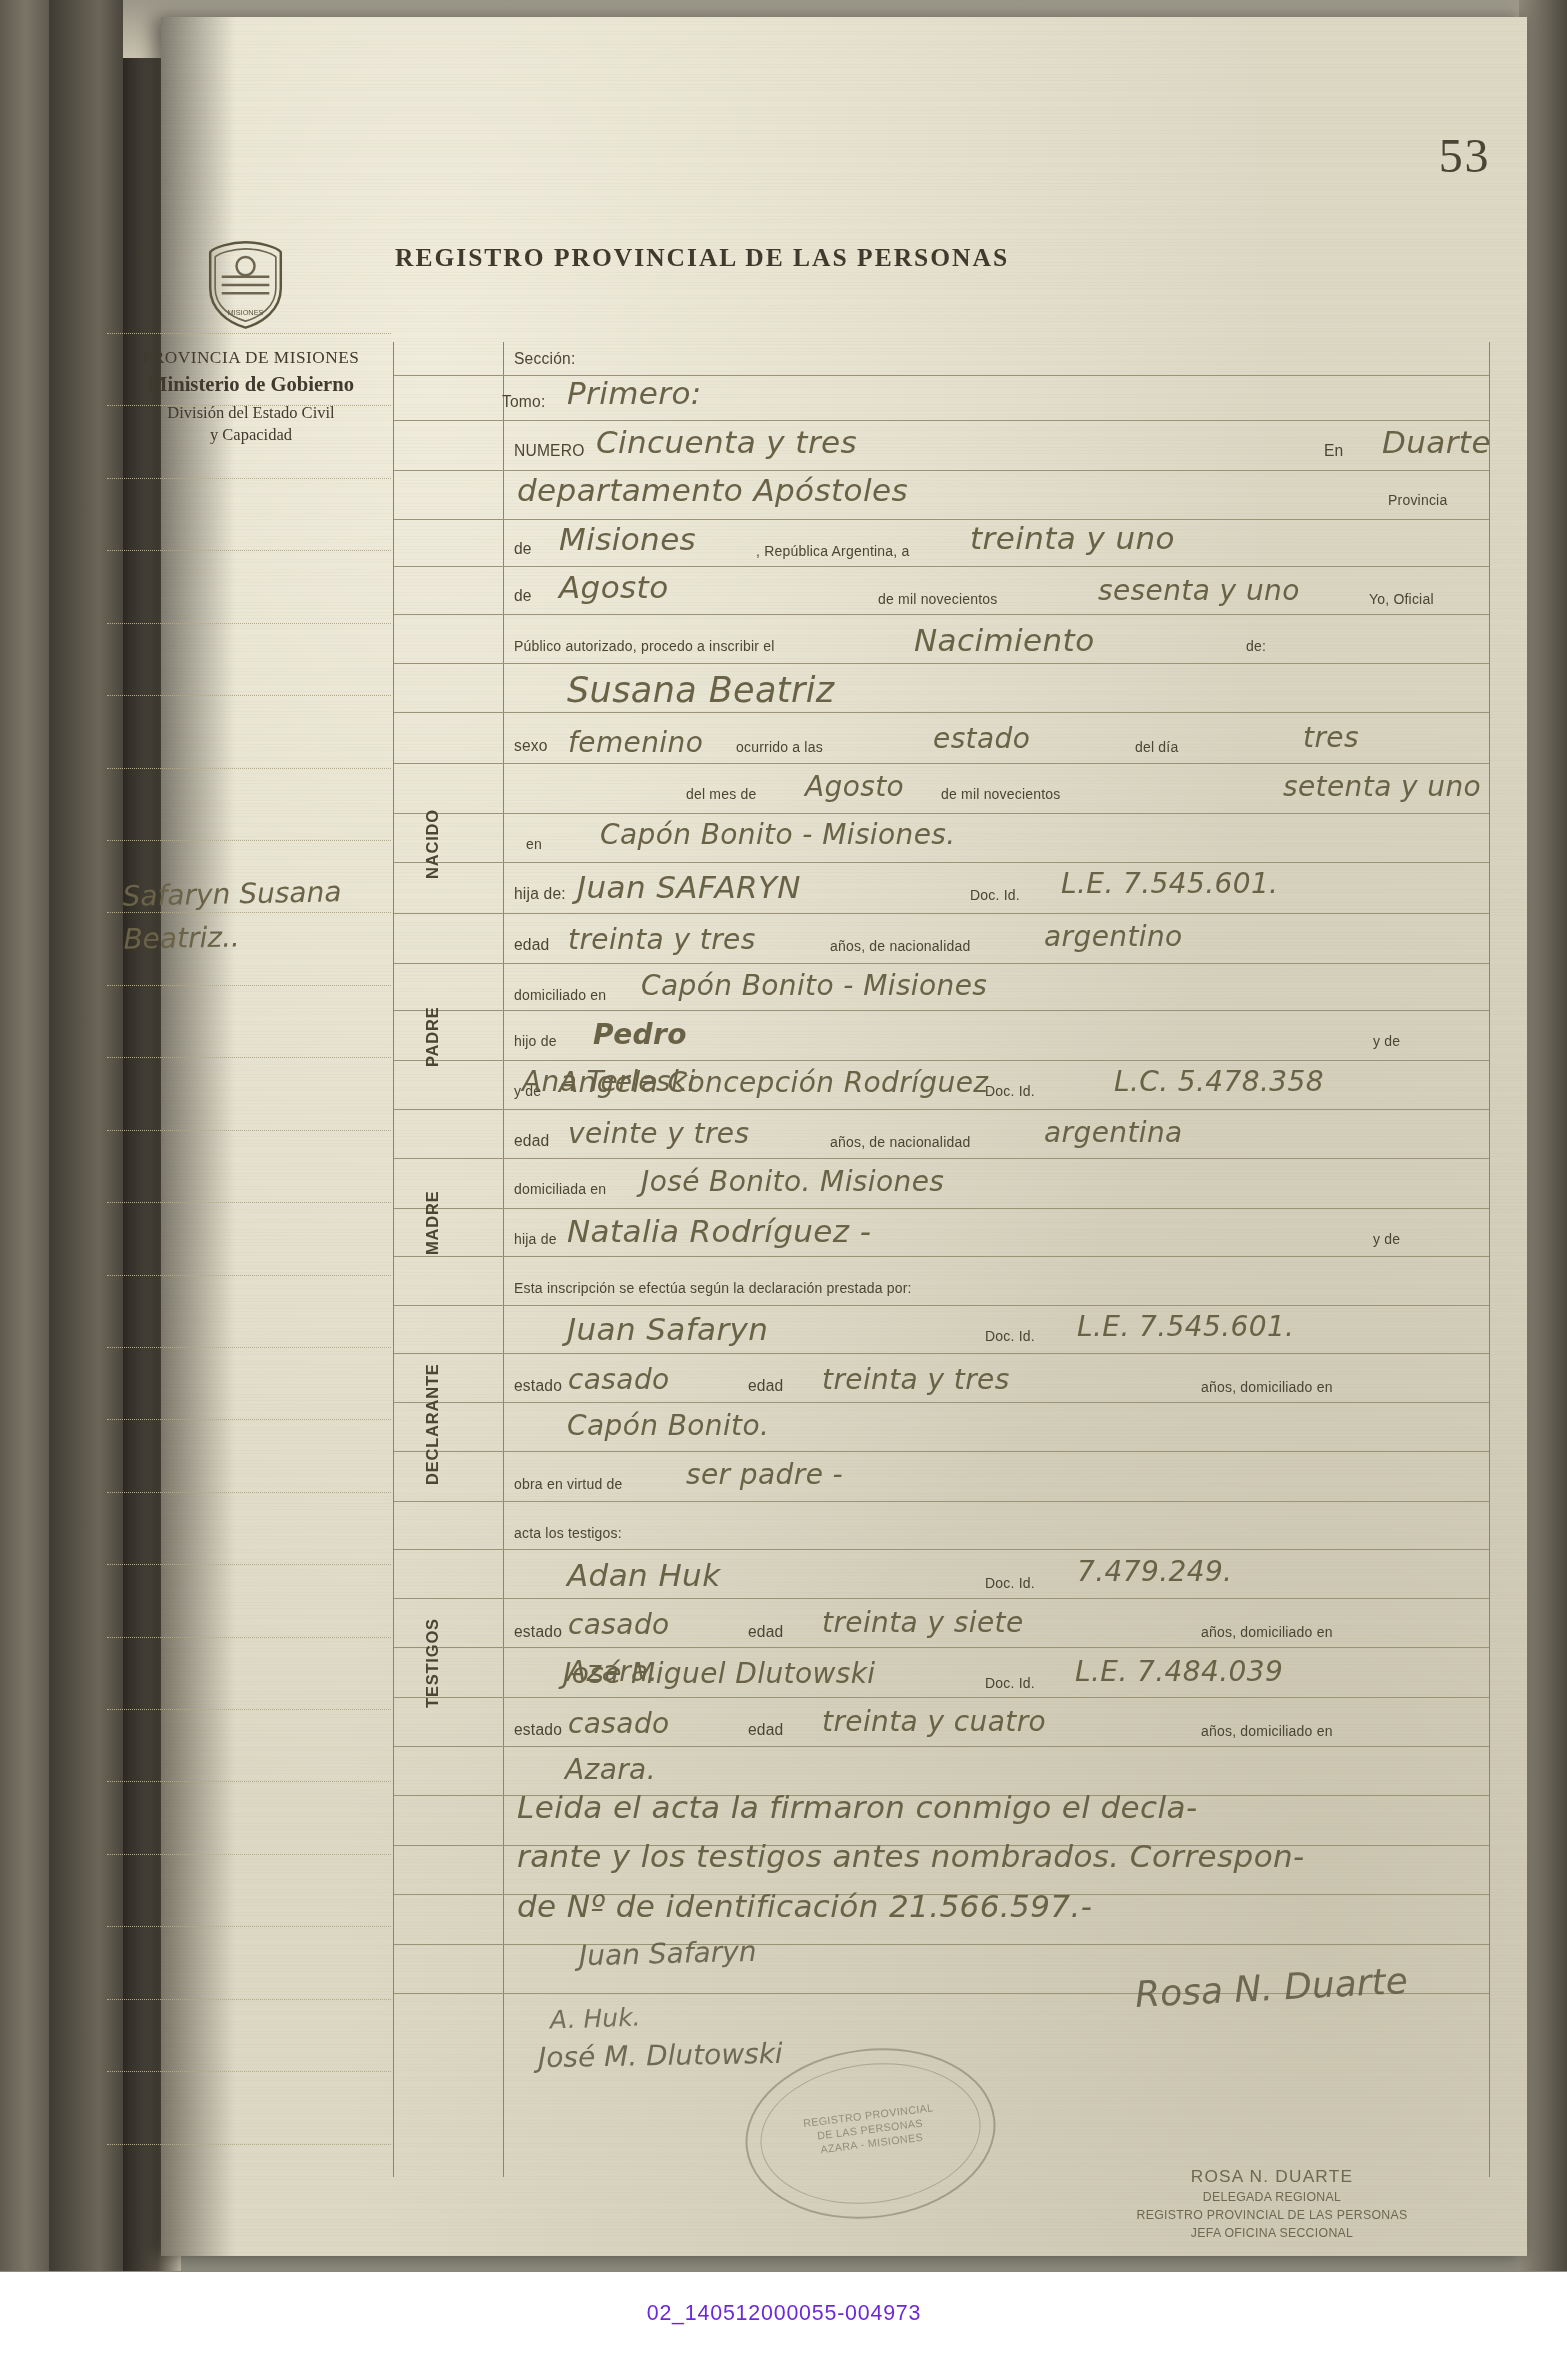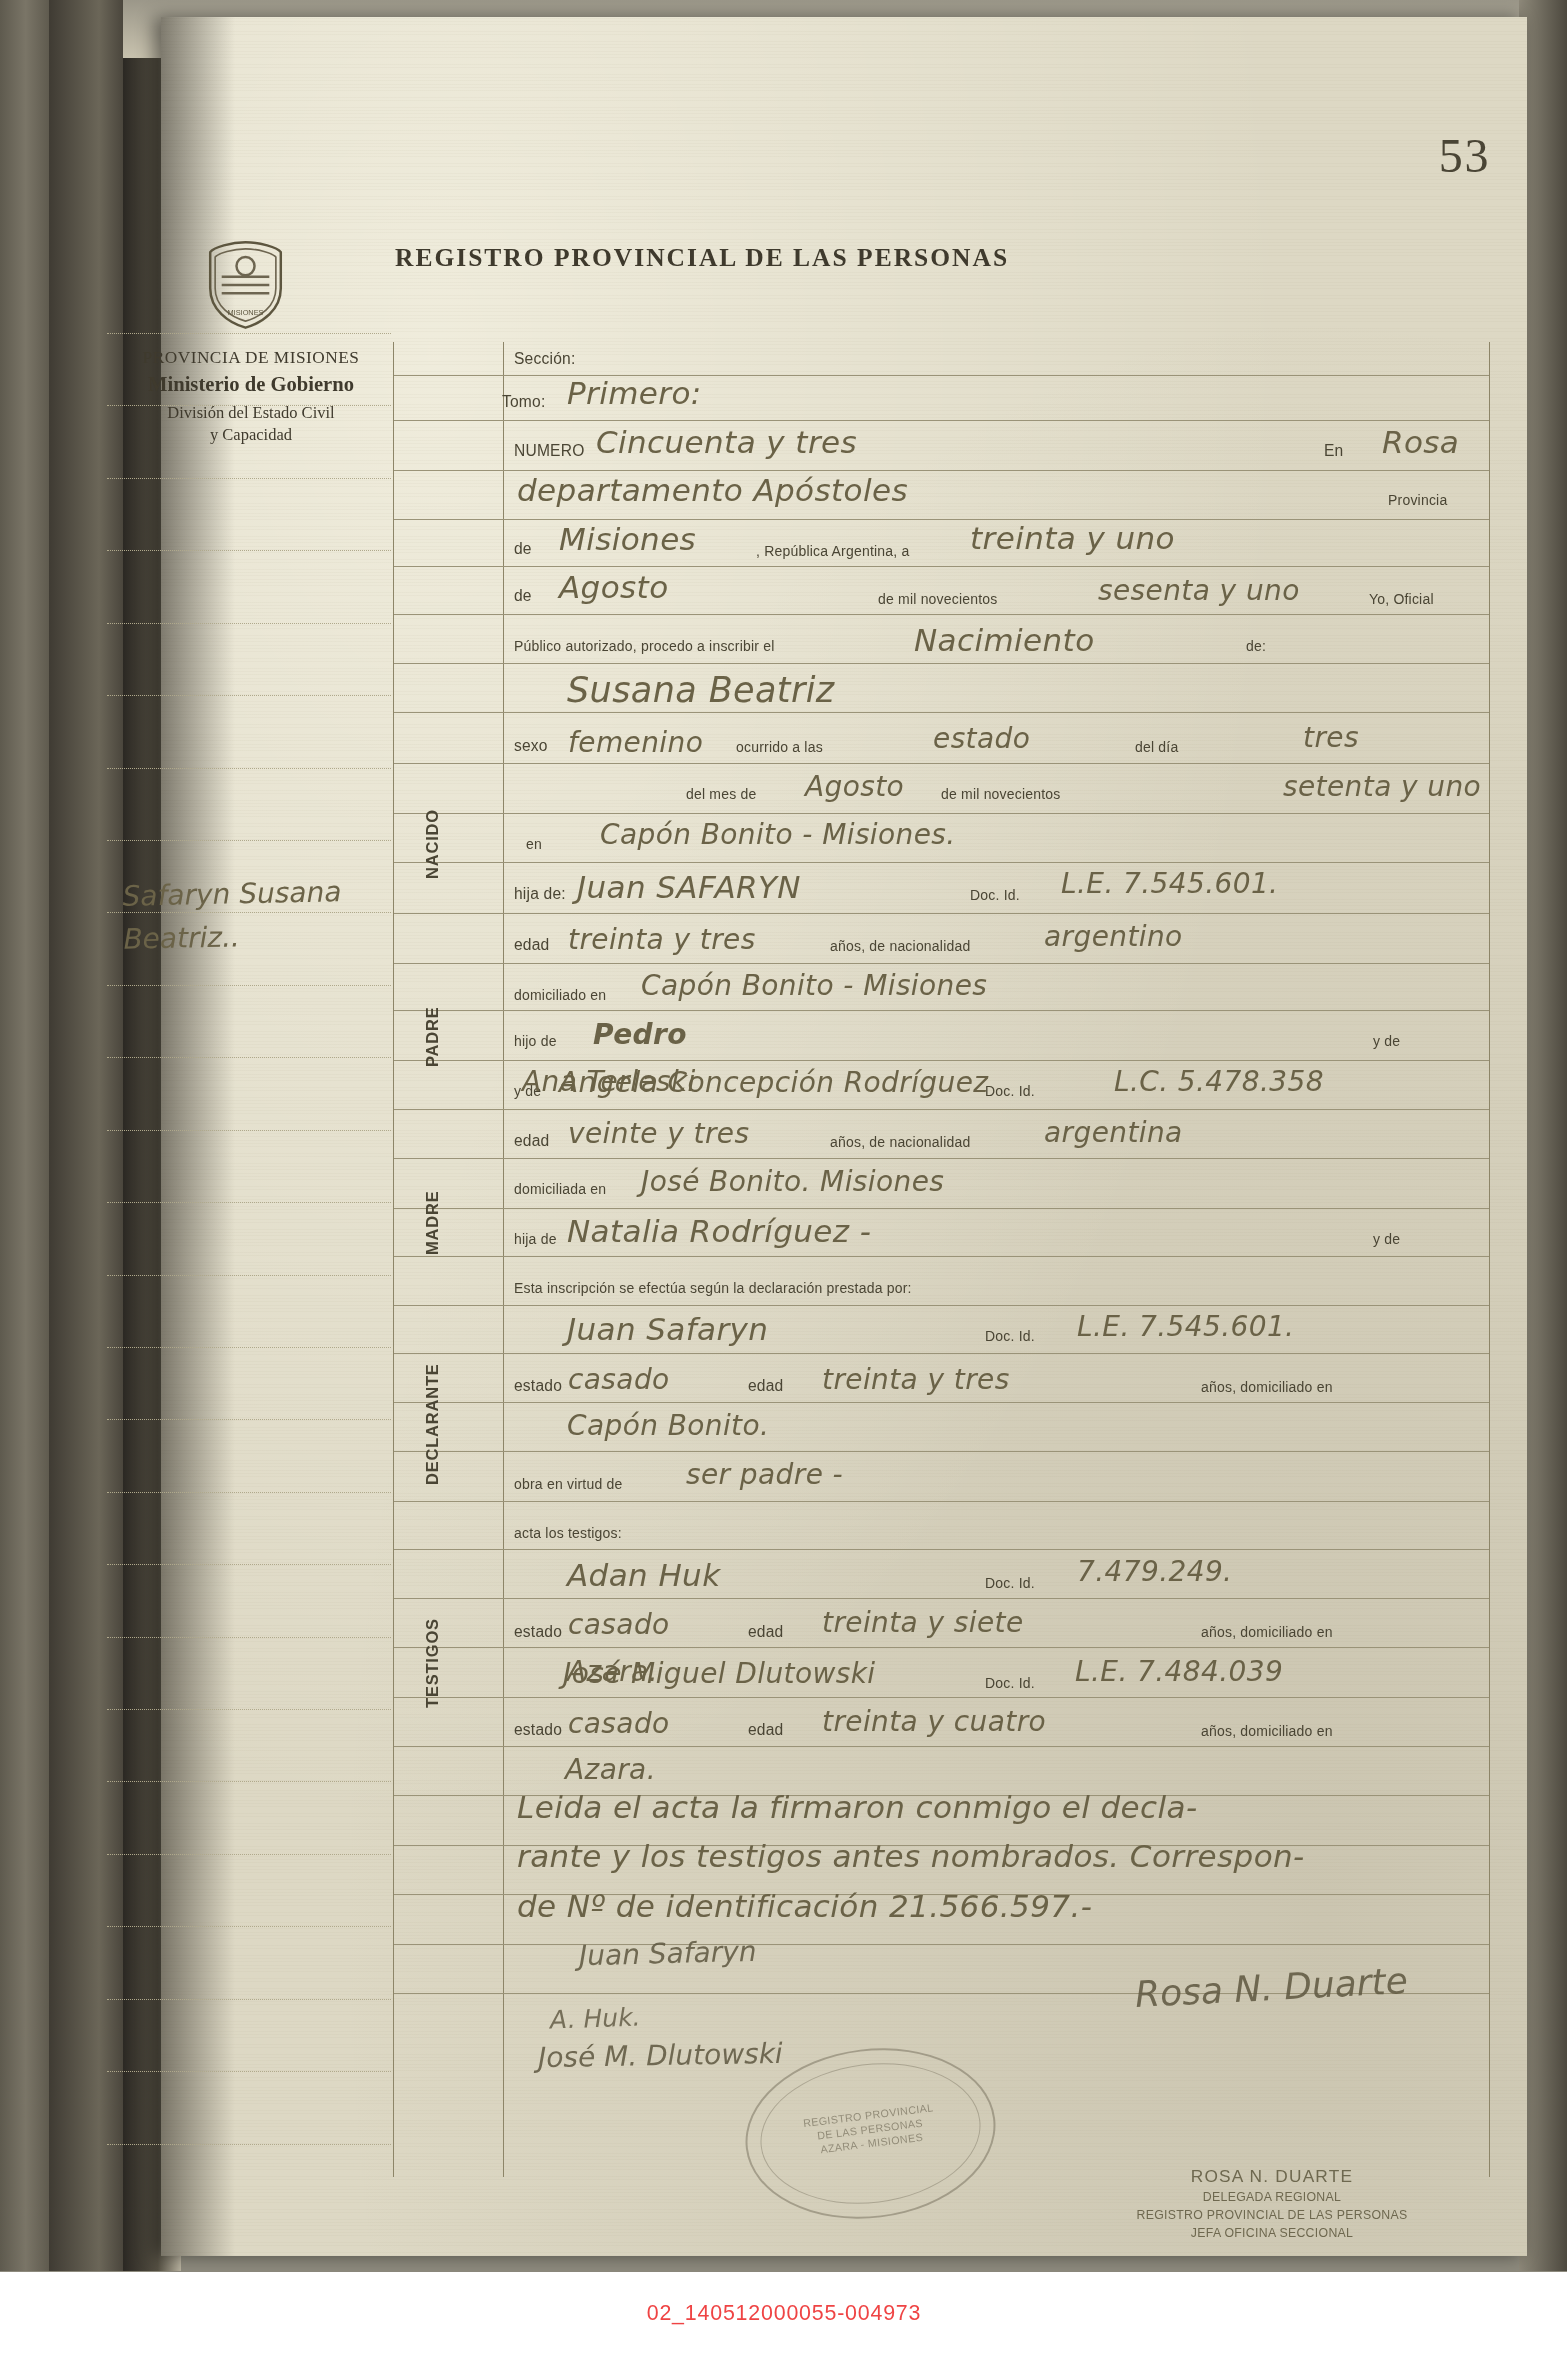--- a/index.html
+++ b/index.html
@@ -277,21 +277,21 @@
     width: 1568px;
     height: 82px;
     background: #ffffff;
     display: flex;
     align-items: center;
     justify-content: center;
   }
   .caption-bar span {
     font-family: "Liberation Sans", sans-serif;
     font-size: 21.4px;
-    color: #ef4444;
+    color: #6d28d9;
     letter-spacing: 0.8px;
   }
 </style>
 </head>
 <body>
 
 <div class="scene">
 
   <div class="book-left-edge"></div>
   <div class="book-cover"></div>
@@ -448,21 +448,21 @@
     <div class="lbl" style="left:120px; top:1281px;">estado</div>
     <div class="lbl" style="left:354px; top:1281px;">edad</div>
     <div class="lbl small" style="left:807px; top:1282px;">años, domiciliado en</div>
     <div class="lbl small" style="left:591px; top:1333px;">Doc. Id.</div>
     <div class="lbl" style="left:120px; top:1379px;">estado</div>
     <div class="lbl" style="left:354px; top:1379px;">edad</div>
     <div class="lbl small" style="left:807px; top:1381px;">años, domiciliado en</div>
 
     <div class="hw l" style="left:173px; top:33px;">Primero:</div>
     <div class="hw l" style="left:202px; top:82px;">Cincuenta y tres</div>
-    <div class="hw l" style="left:988px; top:82px;">Rosa</div>
+    <div class="hw l" style="left:988px; top:82px;">Duarte</div>
     <div class="hw l" style="left:123px; top:130px;">departamento Apóstoles</div>
     <div class="hw l" style="left:165px; top:179px;">Misiones</div>
     <div class="hw l" style="left:576px; top:178px;">treinta y uno</div>
     <div class="hw l" style="left:165px; top:227px;">Agosto</div>
     <div class="hw m" style="left:704px; top:232px;">sesenta y uno</div>
     <div class="hw l" style="left:520px; top:280px;">Nacimiento</div>
     <div class="hw xl" style="left:173px; top:328px;">Susana Beatriz</div>
 
     <div class="hw m" style="left:174px; top:384px;">femenino</div>
     <div class="hw m" style="left:539px; top:380px;">estado</div>

